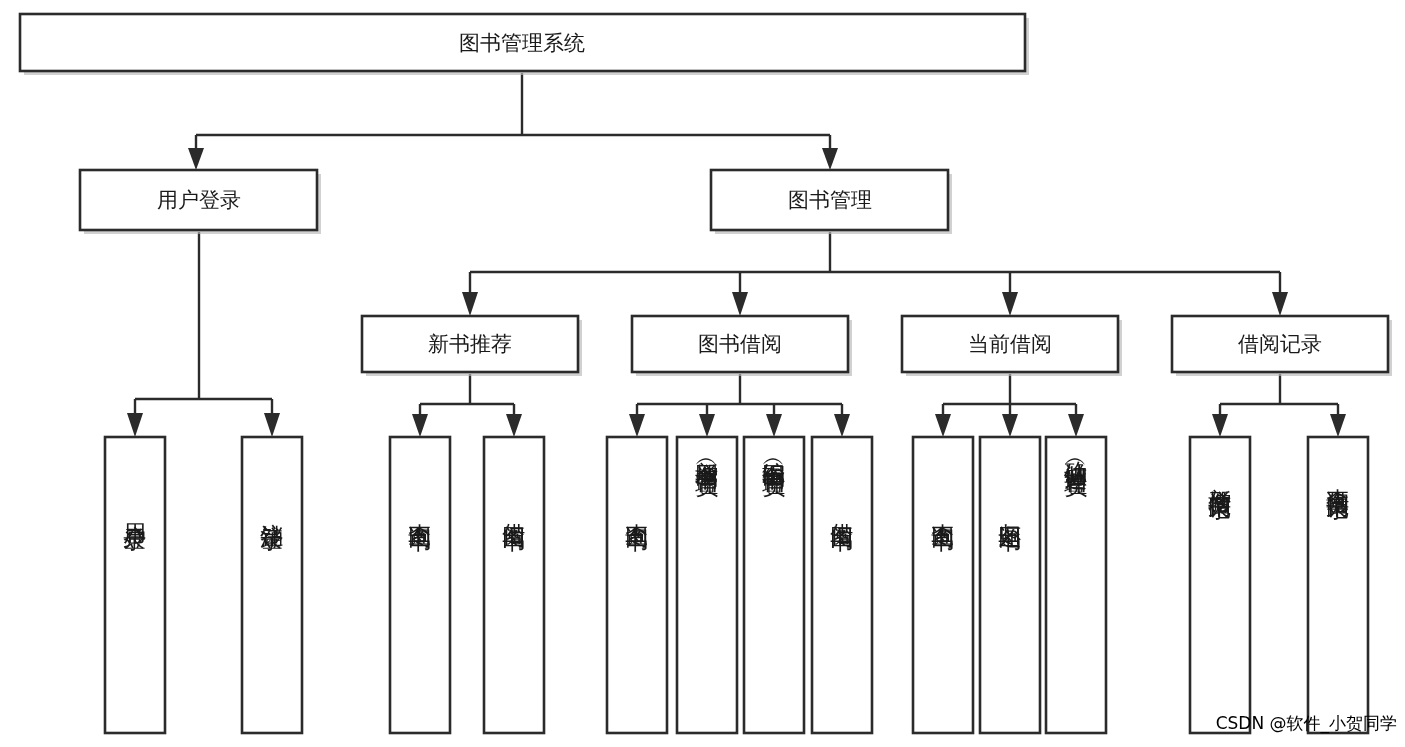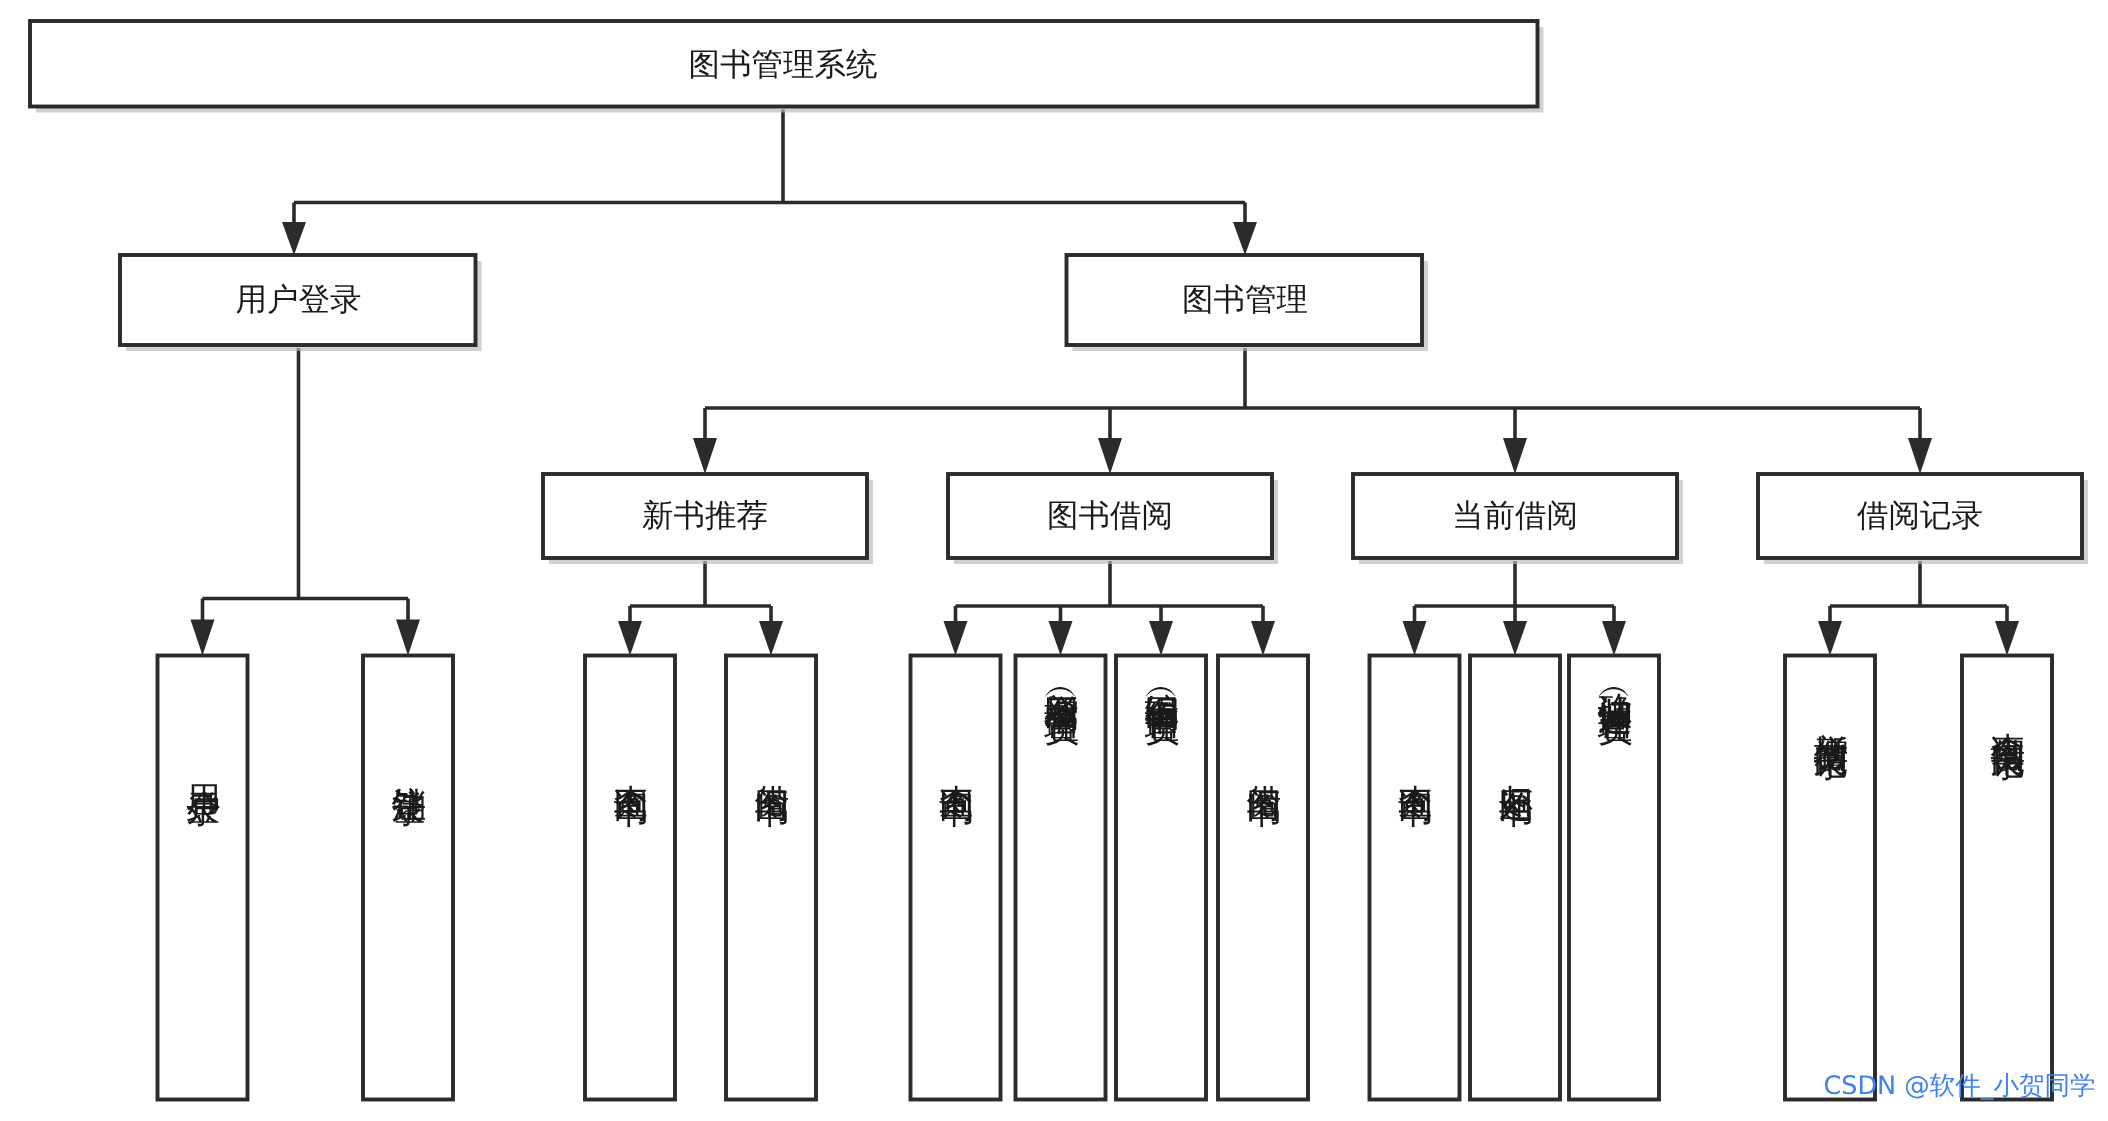--- a/index.html
+++ b/index.html
@@ -68,21 +68,21 @@
     display: flex;
     align-items: center;
     justify-content: flex-start;
   }
   .watermark {
     position: absolute;
     right: 8px;
     bottom: 6px;
     font-family: "DejaVu Sans", "Liberation Sans", sans-serif;
     font-size: 17px;
-    color: #3b82f6;
+    color: #000000;
     white-space: nowrap;
     user-select: none;
   }
 </style>
 </head>
 <body>
 
 <div id="diagram-root">
 
   <svg id="flow-svg" viewBox="0 0 1405 747">

